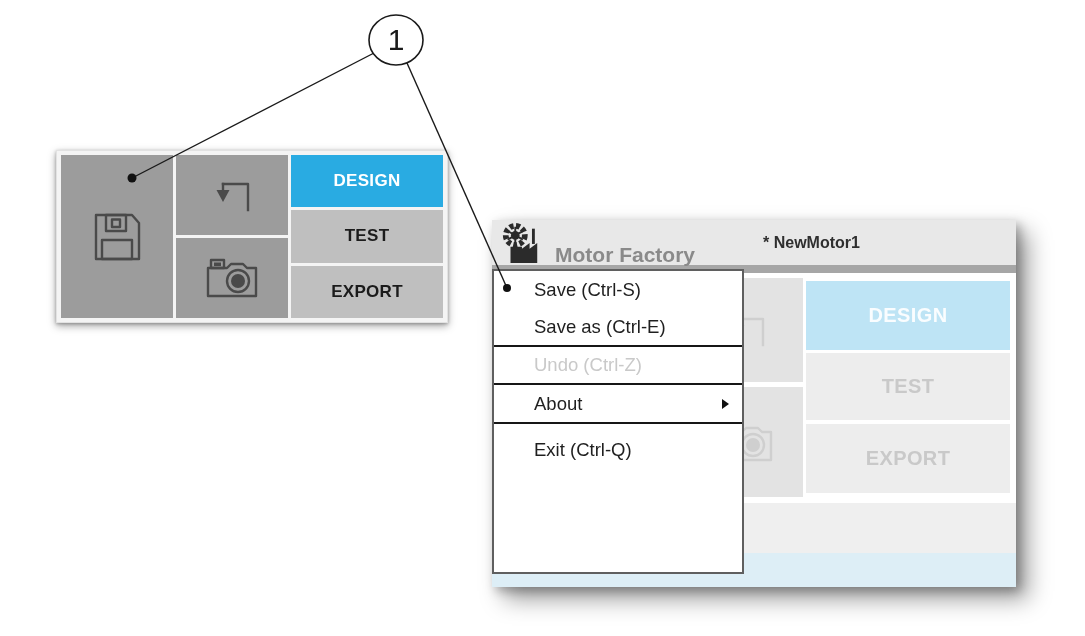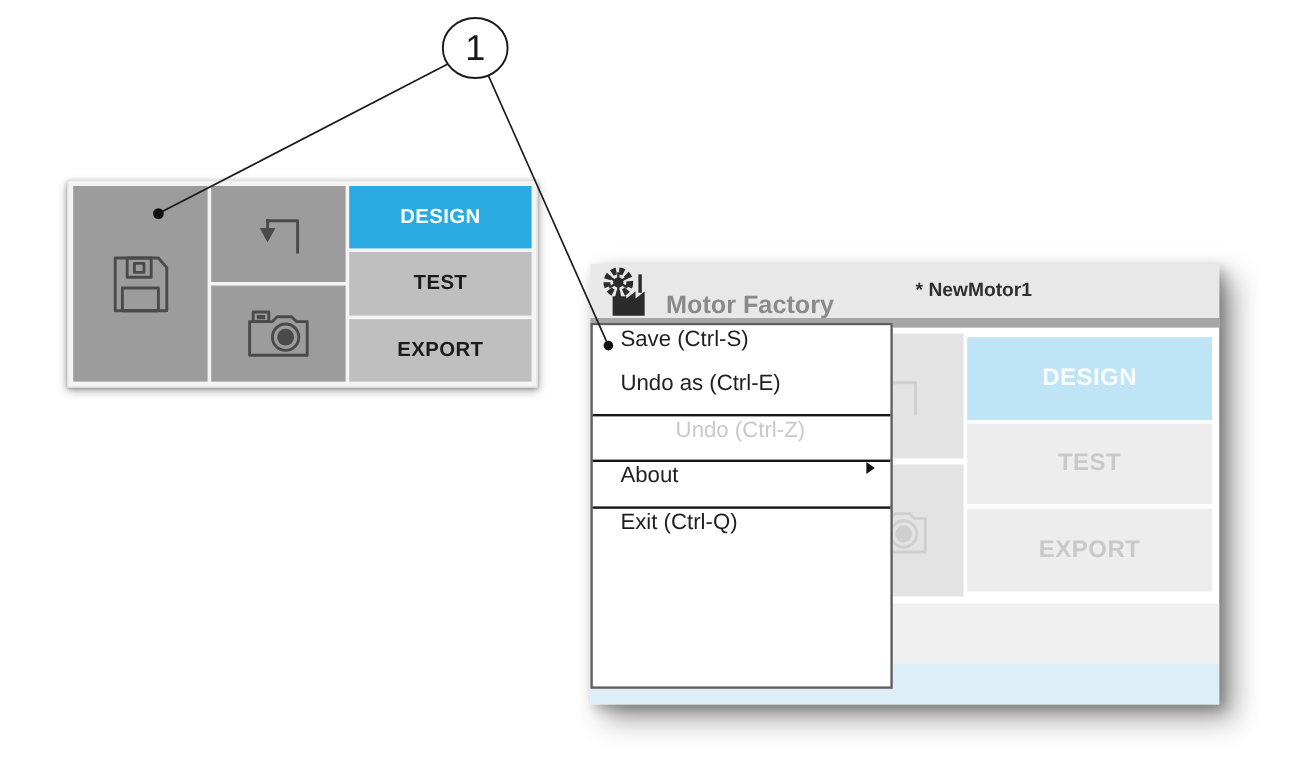--- a/index.html
+++ b/index.html
@@ -52,23 +52,23 @@
   .ftab.export { height:69px; background:#ededed; color:#c9c9c9; }
   .strip-gray { position:absolute; left:0; top:283px; width:100%; height:50px; background:#efefef; }
   .strip-blue { position:absolute; left:0; top:333px; width:100%; height:34px; background:#ddeef6; }
 
   
   .menu {
     position:absolute; left:0; top:49px; width:252px; height:305px;
     background:#ffffff; border:2px solid #5f5f5f; z-index:5;
     font-size:18.5px; color:#1f1f1f;
   }
-  .mi { display:flex; padding-left:23px; }
+  .mi { display:flex; align-items:center; padding-left:40px; }
   .mi.h37 { height:37px; } .mi.h36 { height:36px; } .mi.h38 { height:52px; }
-  .mi.disabled { color:#c9c9c9;margin-left:46px; }
+  .mi.disabled { color:#c9c9c9; }
   .msep { height:2px; background:#161616; }
   .submenu-arrow { width:0; height:0; margin-left:auto; margin-right:13px;
     border-left:7px solid #111; border-top:5px solid transparent; border-bottom:5px solid transparent; }
 
   
   .overlay { position:absolute; left:0; top:0; width:1085px; height:636px; z-index:20; pointer-events:none; }
 </style>
 </head>
 <body>
 
@@ -160,21 +160,21 @@
       </div>
     </div>
     <div class="strip-gray"></div>
     <div class="strip-blue"></div>
 
     <div class="menu">
       <div class="mi h37">
         <span>Save (Ctrl-S)</span>
       </div>
       <div class="mi h37">
-        <span>Undo as (Ctrl-E)</span>
+        <span>Save as (Ctrl-E)</span>
       </div>
       <div class="msep"></div>
       <div class="mi h36 disabled">
         <span>Undo (Ctrl-Z)</span>
       </div>
       <div class="msep"></div>
       <div class="mi h37">
         <span>About</span>
         <span class="submenu-arrow"></span>
       </div>

